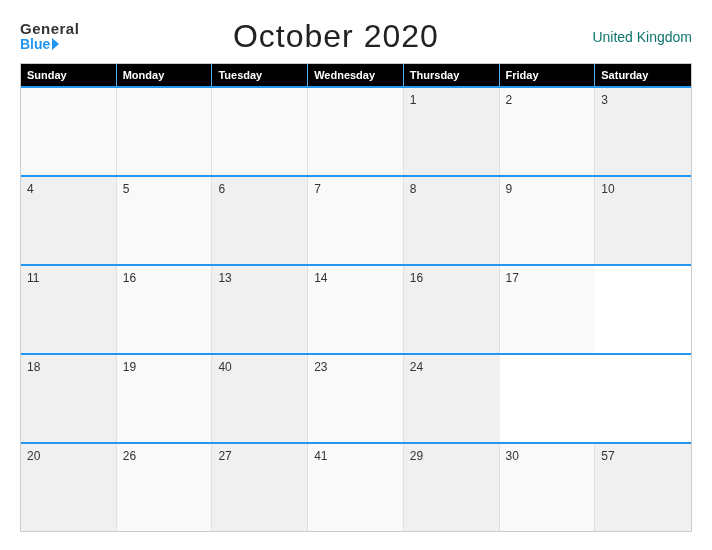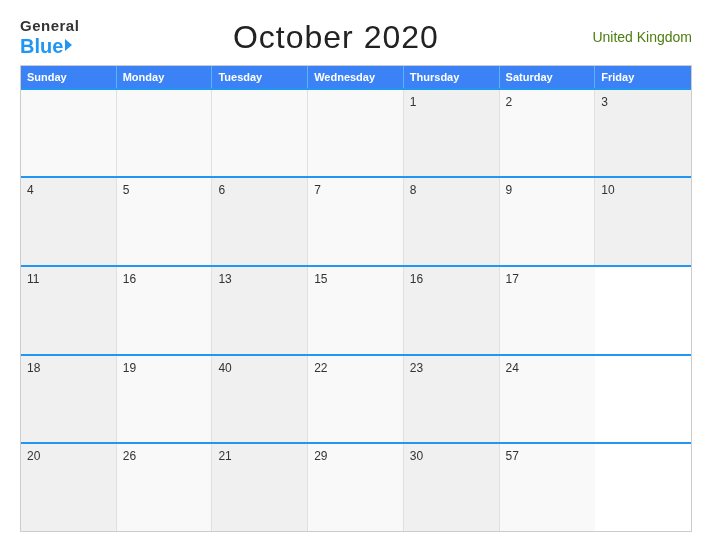--- a/index.html
+++ b/index.html
@@ -28,21 +28,21 @@
       flex-direction: column;
       line-height: 1.1;
     }
     .logo-general {
       font-size: 15px;
       font-weight: bold;
       color: #333;
       letter-spacing: 0.5px;
     }
     .logo-blue {
-      font-size: 20px;
+      font-size: 14px;
       font-weight: bold;
       color: #2196F3;
       display: flex;
       align-items: center;
     }
     .logo-triangle {
       width: 0;
       height: 0;
       border-left: 7px solid #2196F3;
       border-top: 6px solid transparent;
@@ -51,33 +51,33 @@
       margin-top: -1px;
     }
     .month-title {
       font-size: 32px;
       font-weight: normal;
       color: #222;
       letter-spacing: 1px;
     }
     .country {
       font-size: 14px;
-      color: #4d7c0f;
+      color: #0f766e;
       text-align: right;
     }
     .calendar {
       flex: 1;
       display: flex;
       flex-direction: column;
       border: 1px solid #ccc;
     }
     .day-headers {
       display: grid;
       grid-template-columns: repeat(7, 1fr);
-      background: #3b82f6;
+      background: #000000;
     }
     .day-header {
       color: #fff;
       font-size: 11px;
       font-weight: bold;
       text-align: left;
       padding: 5px 6px;
       border-right: 1px solid #5ab3f7;
     }
     .day-header:last-child {
@@ -137,22 +137,22 @@
     <div class="country">United Kingdom</div>
   </div>
 
   <div class="calendar">
     <div class="day-headers">
       <div class="day-header">Sunday</div>
       <div class="day-header">Monday</div>
       <div class="day-header">Tuesday</div>
       <div class="day-header">Wednesday</div>
       <div class="day-header">Thursday</div>
+      <div class="day-header">Friday</div>
       <div class="day-header">Saturday</div>
-      <div class="day-header">Friday</div>
     </div>
     <div class="weeks">
 
       <div class="week-row">
         <div class="day-cell empty">
             <span class="day-number"></span>
           </div>
         <div class="day-cell empty">
             <span class="day-number"></span>
           </div>
@@ -201,60 +201,60 @@
         <div class="day-cell">
             <span class="day-number">11</span>
           </div>
         <div class="day-cell">
             <span class="day-number">16</span>
           </div>
         <div class="day-cell">
             <span class="day-number">13</span>
           </div>
         <div class="day-cell">
-            <span class="day-number">15</span>
+            <span class="day-number">14</span>
           </div>
         <div class="day-cell">
             <span class="day-number">16</span>
           </div>
         <div class="day-cell">
             <span class="day-number">17</span>
           </div>
       </div>
 
       <div class="week-row">
         <div class="day-cell">
             <span class="day-number">18</span>
           </div>
         <div class="day-cell">
             <span class="day-number">19</span>
           </div>
         <div class="day-cell">
             <span class="day-number">40</span>
           </div>
         <div class="day-cell">
-            <span class="day-number">22</span>
-          </div>
-        <div class="day-cell">
             <span class="day-number">23</span>
           </div>
         <div class="day-cell">
             <span class="day-number">24</span>
           </div>
       </div>
 
       <div class="week-row">
         <div class="day-cell">
             <span class="day-number">20</span>
           </div>
         <div class="day-cell">
             <span class="day-number">26</span>
           </div>
         <div class="day-cell">
-            <span class="day-number">21</span>
+            <span class="day-number">27</span>
+          </div>
+        <div class="day-cell">
+            <span class="day-number">41</span>
           </div>
         <div class="day-cell">
             <span class="day-number">29</span>
           </div>
         <div class="day-cell">
             <span class="day-number">30</span>
           </div>
         <div class="day-cell">
             <span class="day-number">57</span>
           </div>

